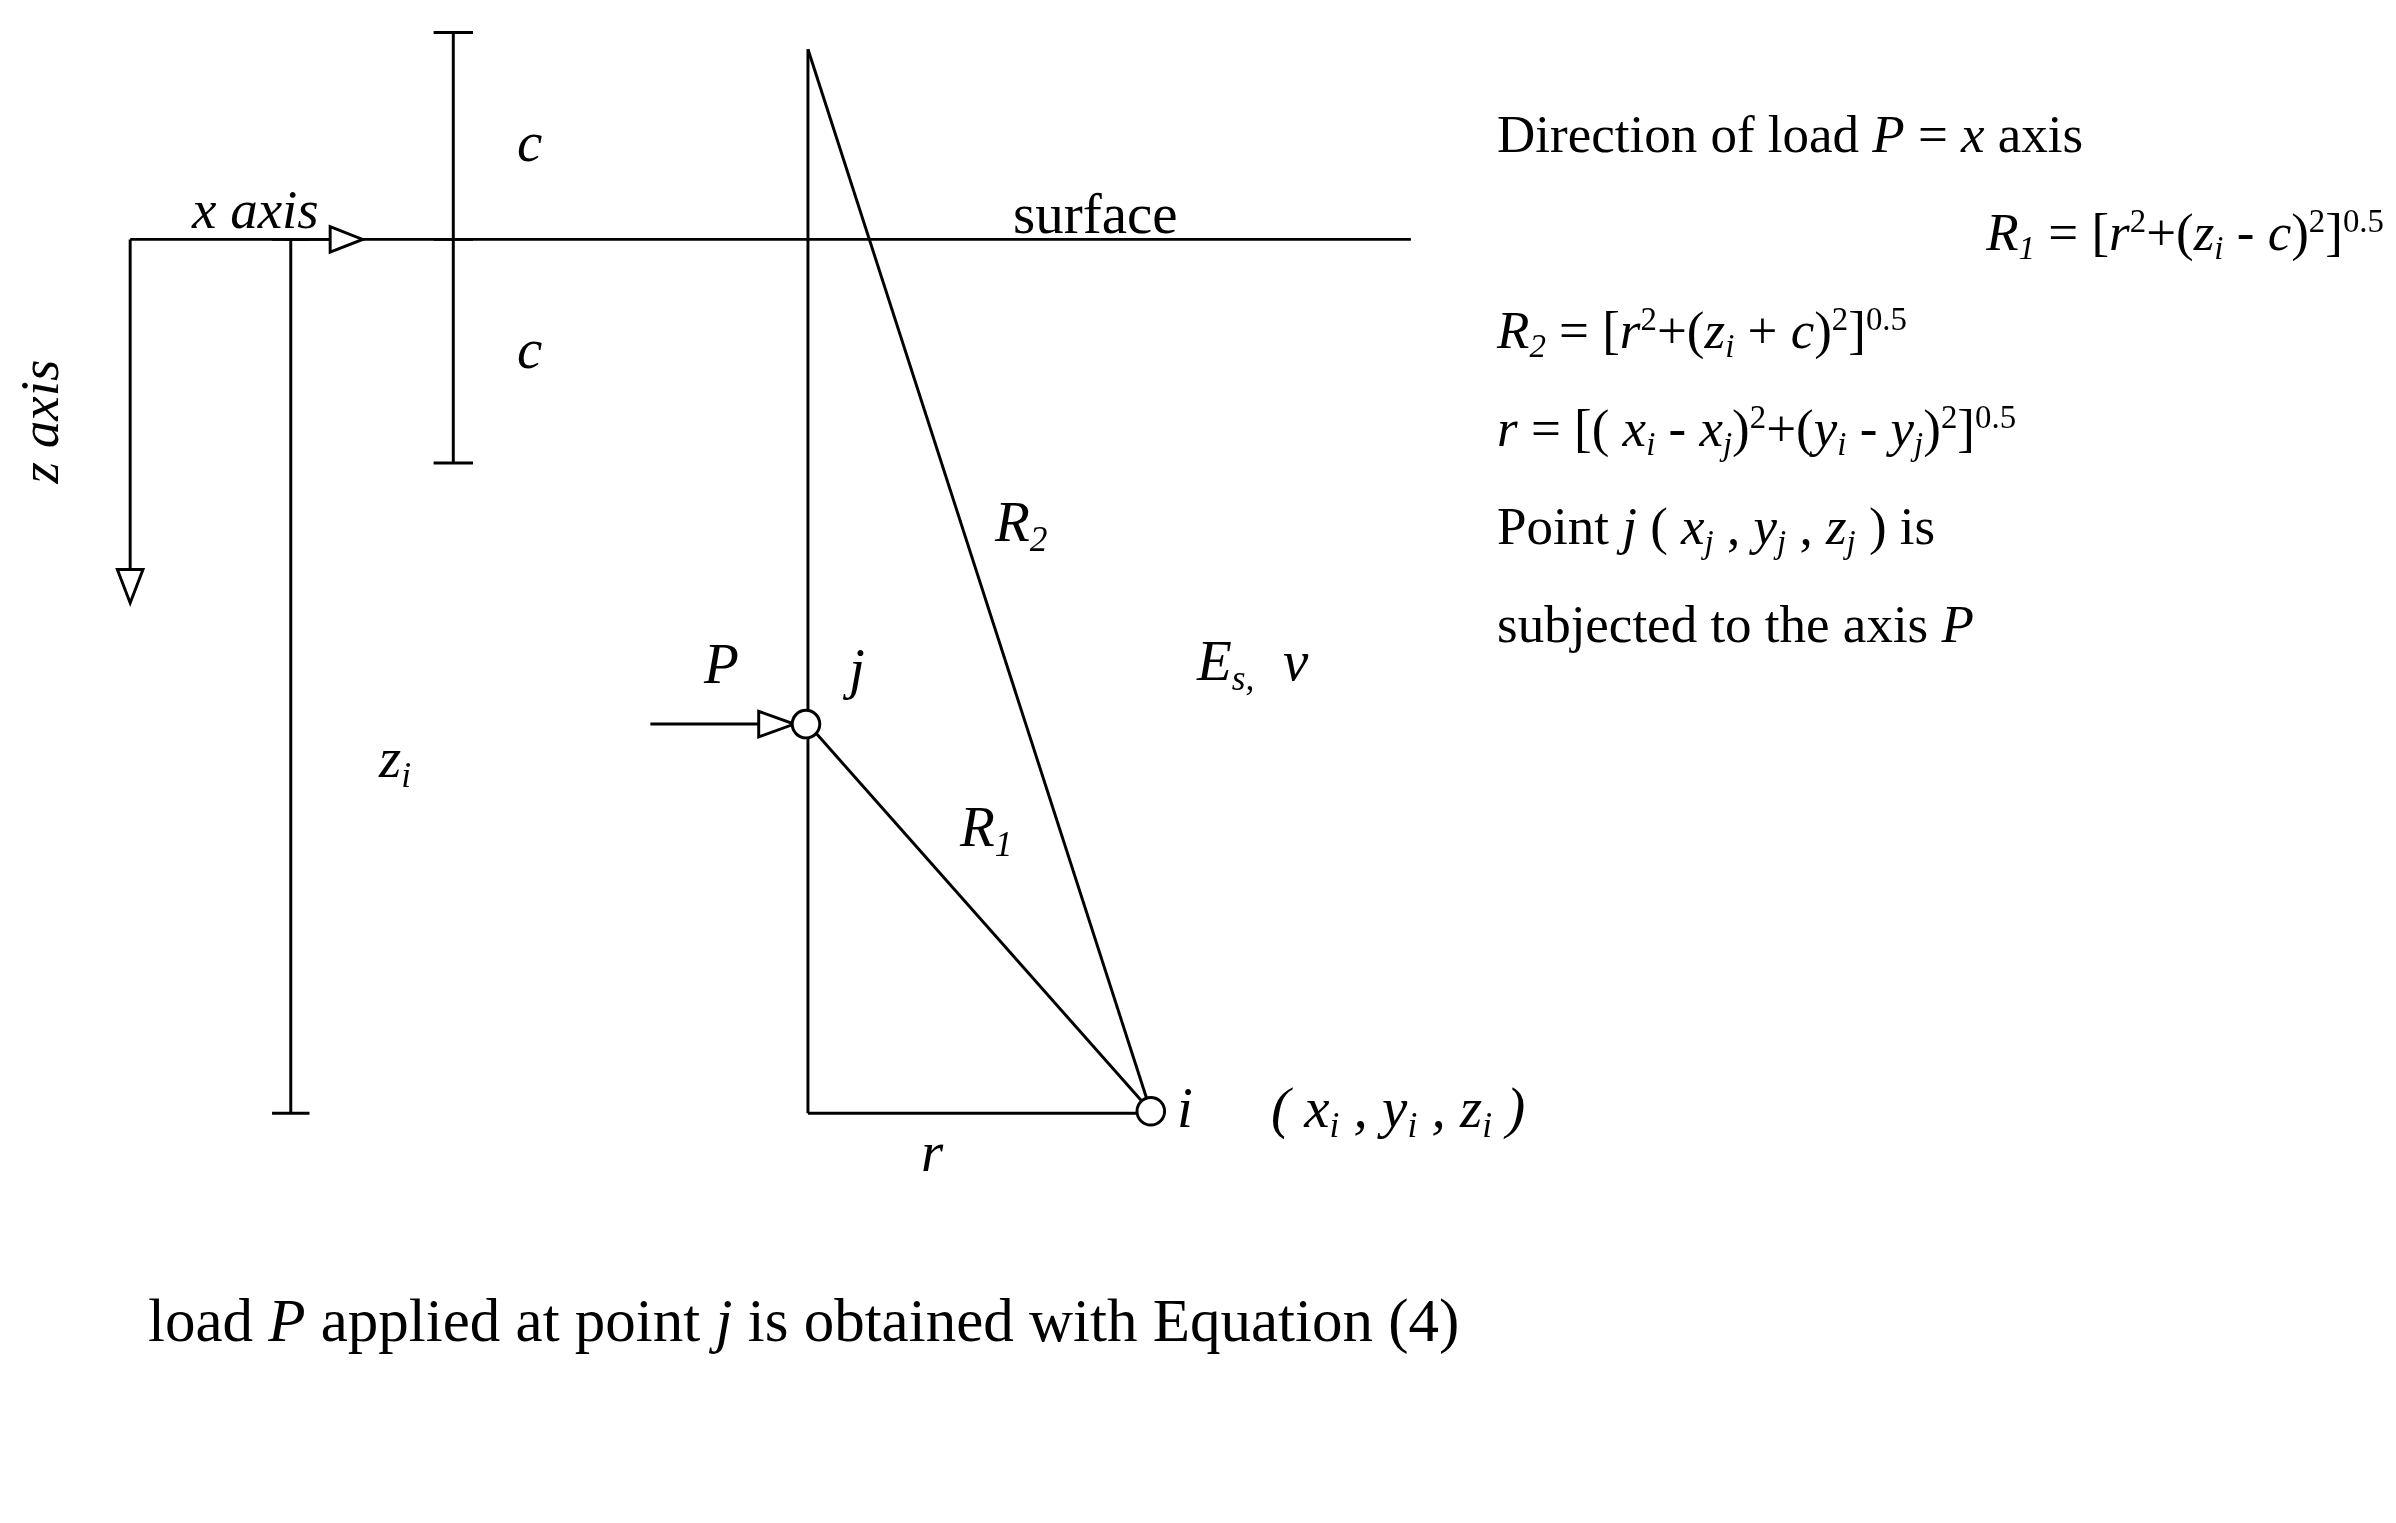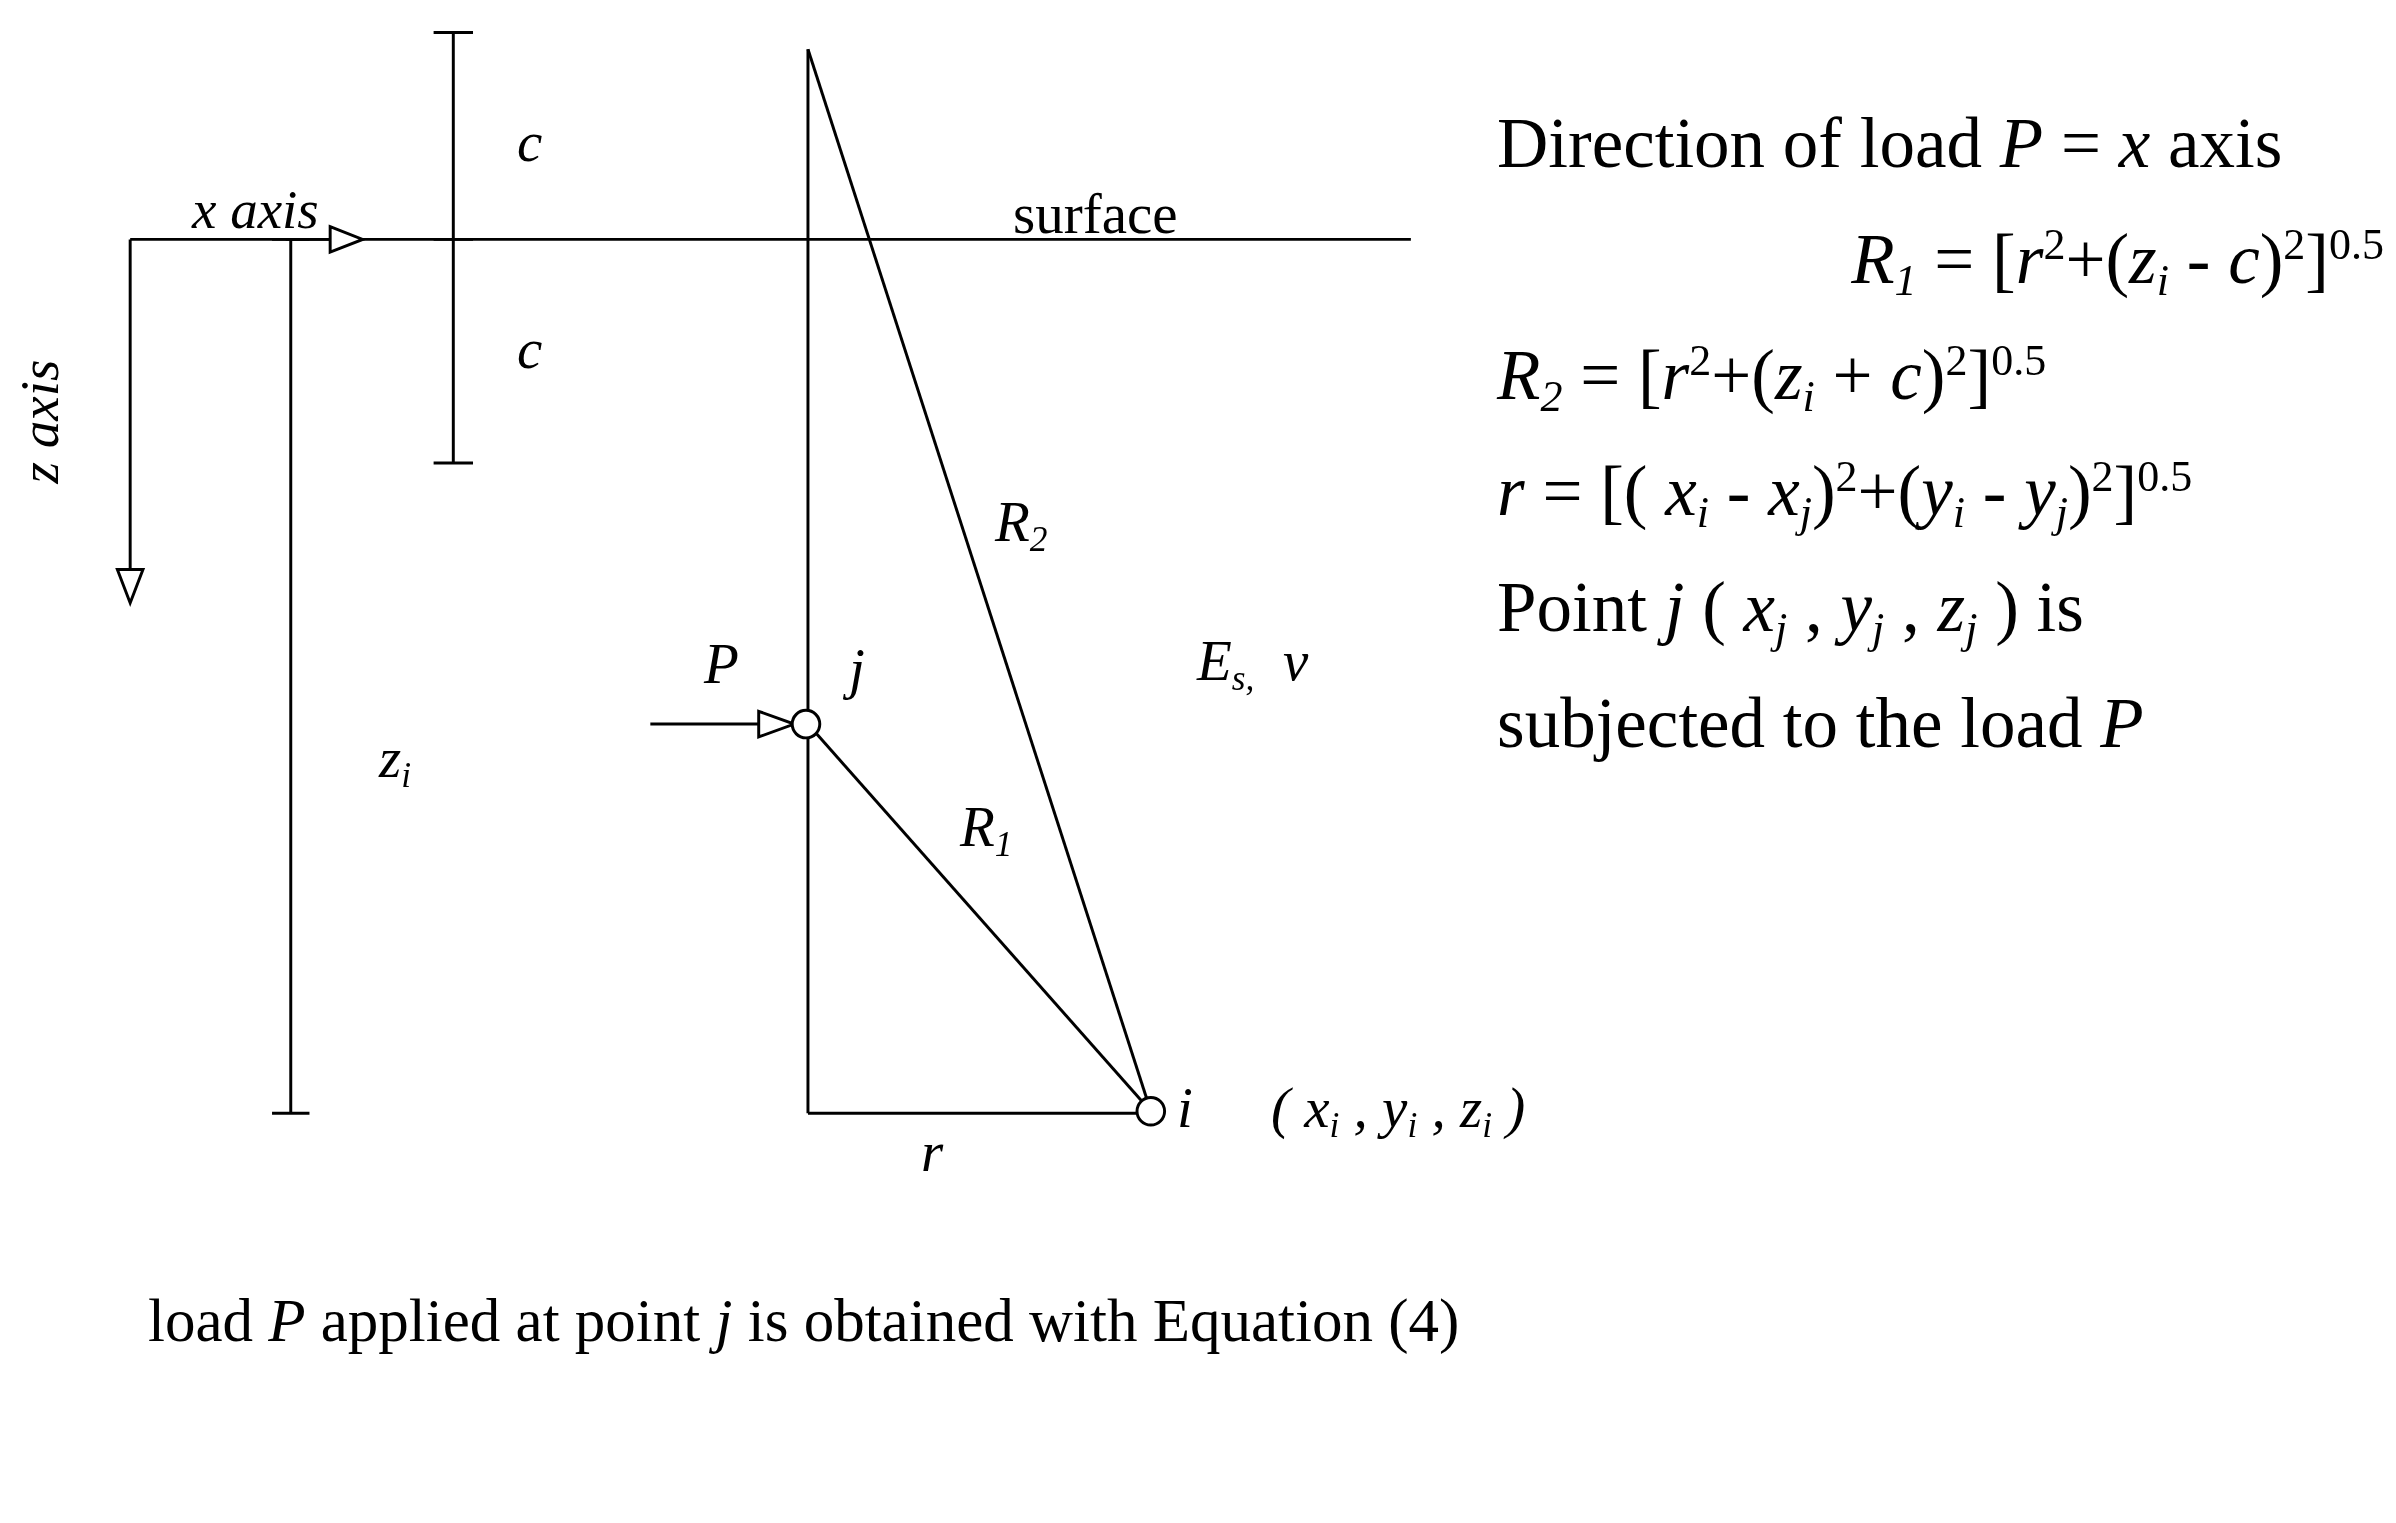--- a/index.html
+++ b/index.html
@@ -21,21 +21,21 @@
     white-space: nowrap;
     line-height: 1;
   }
   
   .lbl-italic { font-style: italic; }
   .serif { font-family: "Liberation Serif", serif; }
 
   
   .s-axis { font-size: 55px; }
   .s-diag { font-size: 57px; }
-  .s-eq   { font-size: 71px; }
+  .s-eq   { font-size: 53px; }
   .s-bot  { font-size: 61px; }
 
   sub, sup {
     font-size: 62%;
     line-height: 0;
   }
   sub { vertical-align: -0.28em; }
   sup { vertical-align: 0.55em; }
 
   svg { display: block; }
@@ -160,21 +160,21 @@
 
     <div class="txt s-eq serif" style="margin-bottom:45px;">
       <span class="lbl-italic">r</span><span> = [( </span><span class="lbl-italic">x</span><sub class="lbl-italic">i</sub><span> - </span><span class="lbl-italic">x</span><sub class="lbl-italic">j</sub><span>)</span><sup>2</sup><span>+(</span><span class="lbl-italic">y</span><sub class="lbl-italic">i</sub><span> - </span><span class="lbl-italic">y</span><sub class="lbl-italic">j</sub><span>)</span><sup>2</sup><span>]</span><sup>0.5</sup>
     </div>
 
     <div class="txt s-eq serif" style="margin-bottom:45px;">
       <span>Point </span><span class="lbl-italic">j</span><span> ( </span><span class="lbl-italic">x</span><sub class="lbl-italic">j</sub><span> , </span><span class="lbl-italic">y</span><sub class="lbl-italic">j</sub><span> , </span><span class="lbl-italic">z</span><sub class="lbl-italic">j</sub><span> ) is</span>
     </div>
 
     <div class="txt s-eq serif">
-      <span>subjected to the load </span><span class="lbl-italic">P</span>
+      <span>subjected to the axis </span><span class="lbl-italic">P</span>
     </div>
   </div>
 
   <div class="abs" style="left:148px; top:1290px; width:2167px;">
     <div class="txt s-bot serif">
       <span>load </span><span class="lbl-italic">P</span><span> applied at point </span><span class="lbl-italic">j</span><span> is obtained with Equation (4)</span>
     </div>
   </div>
 
 </div>

